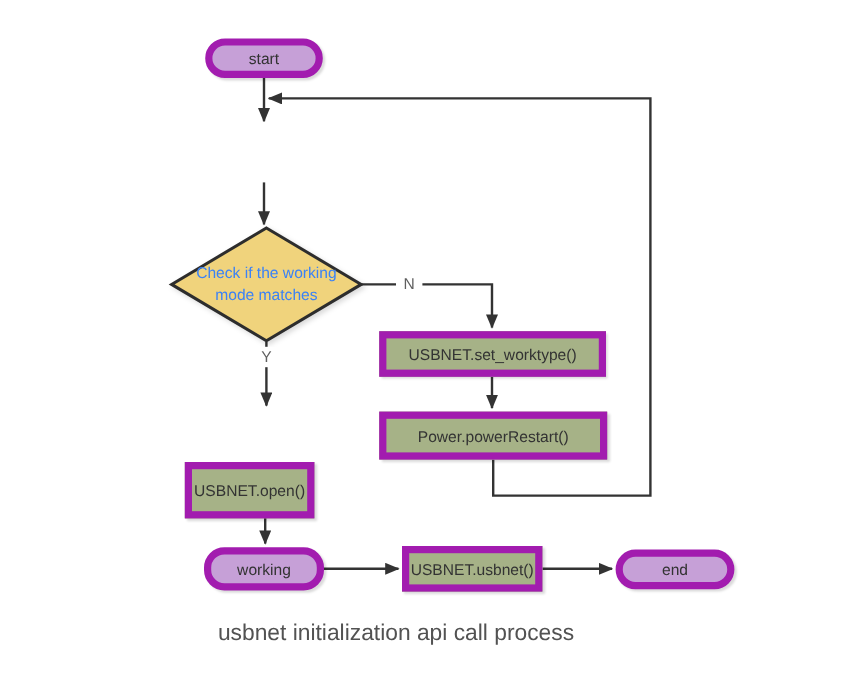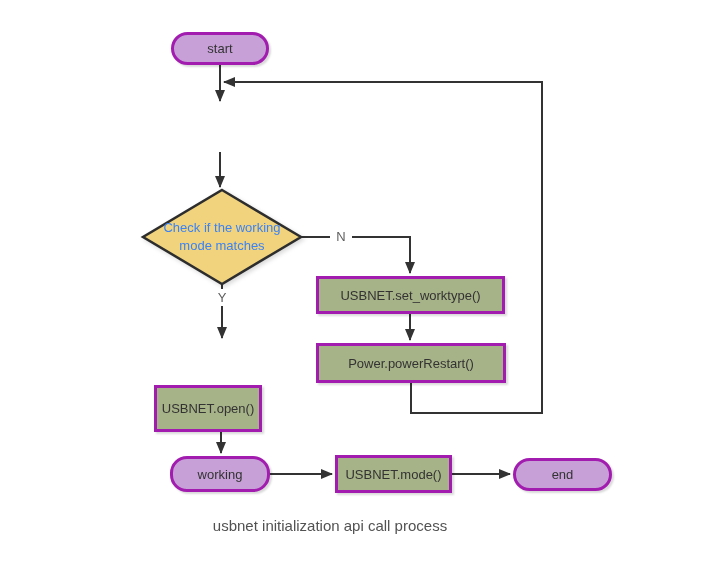--- a/index.html
+++ b/index.html
@@ -33,21 +33,21 @@
   }
   .node {
     position: absolute;
     box-sizing: border-box;
     display: flex;
     align-items: center;
     justify-content: center;
     text-align: center;
     font-size: 13px;
     color: #333333;
-    border: 3px solid #a21caf;
+    border: 6px solid #a21caf;
     box-shadow: 2px 2px 2px rgba(0,0,0,0.15);
   }
   .terminator {
     background: #c6a0d7;
     border-radius: 17px;
   }
   .process {
     background: #a6b287;
   }
   .diamond-label {
@@ -68,21 +68,21 @@
     background: #ffffff;
     color: #5f5f5f;
     font-size: 13px;
   }
   .caption {
     position: absolute;
     left: 0;
     top: 517px;
     width: 660px;
     text-align: center;
-    font-size: 15px;
+    font-size: 19px;
     color: #525252;
   }
 </style>
 </head>
 <body>
 
 <div class="canvas">
 
   <svg class="edges" width="701" height="562" viewBox="0 0 701 562">
     <defs>
@@ -110,21 +110,21 @@
   <div class="diamond-label" style="left:159px; top:207px; width:126px; height:60px;">Check if the working mode matches</div>
 
   <div class="node process" style="left:316px; top:276px; width:189px; height:38px;text-align:right;">USBNET.set_worktype()</div>
 
   <div class="node process" style="left:316px; top:343px; width:190px; height:40px;">Power.powerRestart()</div>
 
   <div class="node process" style="left:154px; top:341px; width:108px; height:47px;margin-top:44px;">USBNET.open()</div>
 
   <div class="node terminator" style="left:170px; top:456px; width:100px; height:36px;">working</div>
 
-  <div class="node process" style="left:335px; top:455px; width:117px; height:38px;">USBNET.mode()</div>
+  <div class="node process" style="left:335px; top:455px; width:117px; height:38px;">USBNET.usbnet()</div>
 
   <div class="node terminator" style="left:513px; top:458px; width:99px; height:33px;">end</div>
 
   <div class="edge-label" style="left:330px; top:227px; width:22px; height:19px;">N</div>
 
   <div class="edge-label" style="left:213px; top:289px; width:18px; height:17px;">Y</div>
 
   <div class="caption">usbnet initialization api call process</div>
 
 </div>

